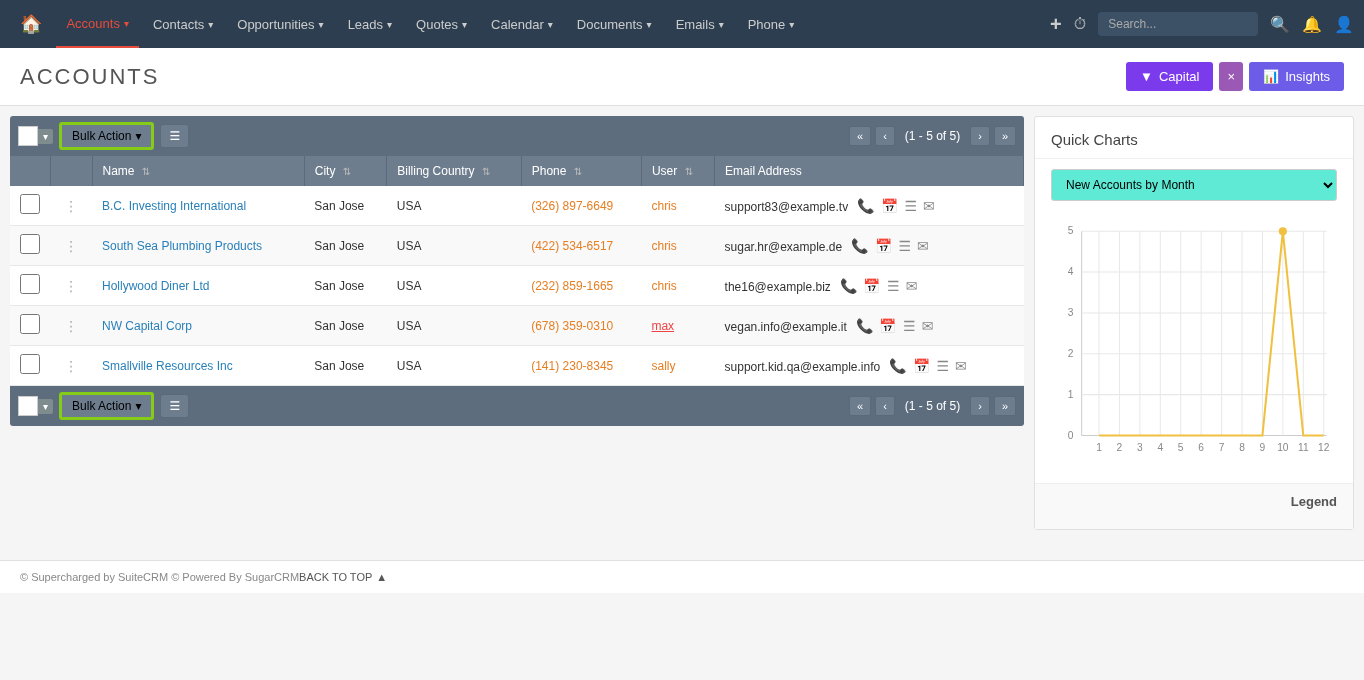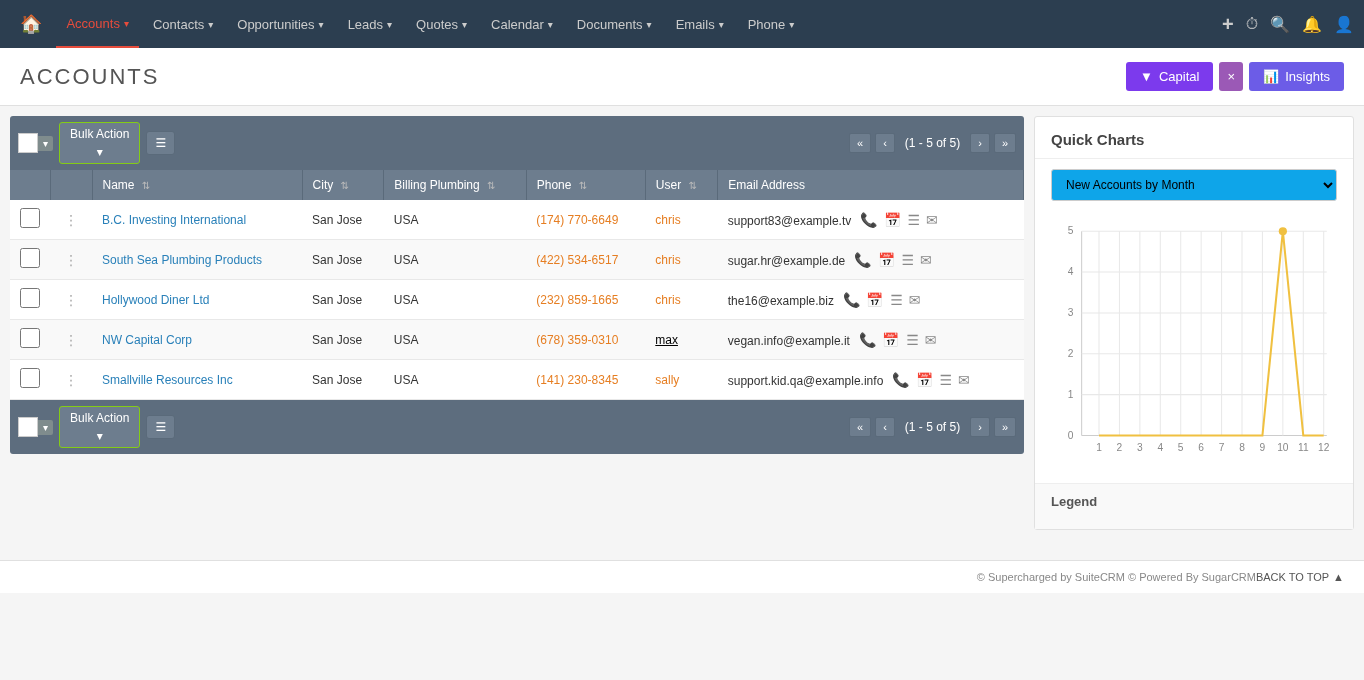--- a/index.html
+++ b/index.html
@@ -136,30 +136,29 @@
       background: #7f8c8d;
       border: none;
       color: #fff;
       padding: 2px 5px;
       cursor: pointer;
       font-size: 10px;
       border-radius: 0 2px 2px 0;
     }
     .bulk-action-btn {
       background: #6d7d8e;
-      color: #ffffff;
-      border: 1px solid #84cc16;
+      color: #000000;
+      border: 3px solid #84cc16;
       border-radius: 3px;
       padding: 4px 10px;
       cursor: pointer;
       font-size: 12px;
       display: flex;
       align-items: center;
       gap: 4px;
-      flex-direction: column;
     }
     .list-view-btn {
       background: #6d7d8e;
       border: 1px solid #5a6a7a;
       color: #fff;
       border-radius: 3px;
       padding: 4px 8px;
       cursor: pointer;
       font-size: 12px;
     }
@@ -229,74 +228,75 @@
     .charts-panel {
       width: 320px;
       background: #fff;
       border: 1px solid #e0e0e0;
       border-radius: 3px;
       flex-shrink: 0;
     }
     .charts-header {
       padding: 14px 16px 10px;
       font-size: 15px;
-      font-weight: bold;
+      font-weight: normal;
       color: #444;
       border-bottom: 1px solid #eee;
     }
     .chart-select-wrap {
       padding: 10px 16px;
     }
     .chart-select {
       width: 100%;
       padding: 7px 10px;
       border: 1px solid #ccc;
       border-radius: 3px;
       font-size: 12px;
-      background: #0ea5e9;
+      background: #5eead4;
       cursor: pointer;
     }
     .chart-area {
       padding: 10px 16px 4px;
     }
     svg.chart-svg {
       width: 100%;
       overflow: visible;
     }
     .chart-legend {
       padding: 10px 16px 14px;
       background: #f9f9f9;
       border-top: 1px solid #eee;
     }
     .chart-legend-title {
       font-size: 13px;
       font-weight: bold;
       color: #555;
       margin-bottom: 6px;
+      text-align: right;
     }
     .legend-item {
       display: flex;
       align-items: center;
       gap: 8px;
       font-size: 12px;
       color: #666;
     }
     .legend-color-box {
       width: 14px;
       height: 14px;
       border-radius: 2px;
     }
 
     
     .page-footer {
       background: #fff;
       border-top: 1px solid #e0e0e0;
       padding: 10px 20px;
       display: flex;
-      justify-content: flex-end;
+      justify-content: flex-start;
       align-items: center;
       font-size: 11px;
       color: #888;
       margin-top: 20px;
     }
     .back-to-top {
       color: #555;
       cursor: pointer;
       font-size: 11px;
       display: flex;
@@ -345,20 +345,21 @@
   <div class="nav-item">
     <span>Phone</span>
     <span class="nav-chevron">▾</span>
   </div>
 
   <div class="nav-spacer"></div>
 
   <div class="nav-icons">
     <span class="nav-icon-btn" style="font-size:20px;font-weight:bold;">+</span>
     <span class="nav-icon-btn">⏱</span>
+    <input class="nav-search" type="text" placeholder="Search..." style="">
     <span class="nav-icon-btn">🔍</span>
     <span class="nav-icon-btn">🔔</span>
     <span class="nav-icon-btn">👤</span>
   </div>
 </nav>
 
 <div class="page-header">
   <h1 class="page-title">ACCOUNTS</h1>
   <div class="header-actions">
     <button class="btn-filter">
@@ -404,21 +405,21 @@
           <th style="width:20px;"></th>
           <th>
             <span>Name</span>
             <span class="sort-arrows">⇅</span>
           </th>
           <th>
             <span>City</span>
             <span class="sort-arrows">⇅</span>
           </th>
           <th>
-            <span>Billing Plumbing</span>
+            <span>Billing Country</span>
             <span class="sort-arrows">⇅</span>
           </th>
           <th>
             <span>Phone</span>
             <span class="sort-arrows">⇅</span>
           </th>
           <th>
             <span>User</span>
             <span class="sort-arrows">⇅</span>
           </th>
@@ -433,21 +434,21 @@
         <input type="checkbox" class="row-checkbox" style="">
       </td>
       <td>
         <span class="row-drag">⋮</span>
       </td>
       <td>
         <a class="link-cell">B.C. Investing International</a>
       </td>
       <td>San Jose</td>
       <td>USA</td>
-      <td class="phone-cell">(174) 770-6649</td>
+      <td class="phone-cell">(326) 897-6649</td>
       <td class="user-cell">
         <a class="link-cell" style="color:#e67e22;">chris</a>
       </td>
       <td>
         <span>support83@example.tv</span>
         <span class="action-icons" style="display:inline-flex;margin-left:6px;">
           <span class="action-icon" title="Call">📞</span>
           <span class="action-icon" title="Schedule">📅</span>
           <span class="action-icon" title="Activity">☰</span>
           <span class="action-icon" title="Email">✉</span>
@@ -513,21 +514,21 @@
       <td>
         <span class="row-drag">⋮</span>
       </td>
       <td>
         <a class="link-cell">NW Capital Corp</a>
       </td>
       <td>San Jose</td>
       <td>USA</td>
       <td class="phone-cell">(678) 359-0310</td>
       <td class="user-cell">
-        <a class="link-cell" style="color:#000000;text-decoration:underline;">max</a>
+        <a class="link-cell" style="color:#ef4444;text-decoration:underline;">max</a>
       </td>
       <td>
         <span>vegan.info@example.it</span>
         <span class="action-icons" style="display:inline-flex;margin-left:6px;">
           <span class="action-icon" title="Call">📞</span>
           <span class="action-icon" title="Schedule">📅</span>
           <span class="action-icon" title="Activity">☰</span>
           <span class="action-icon" title="Email">✉</span>
         </span>
       </td>

